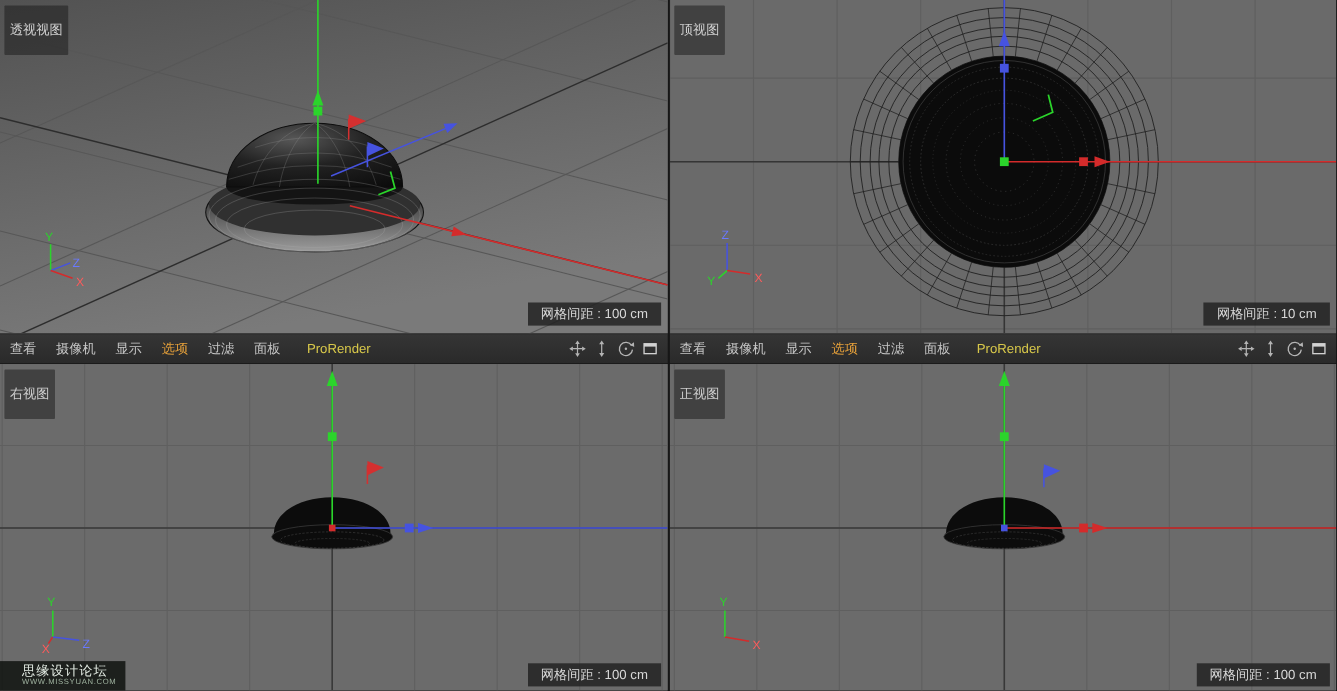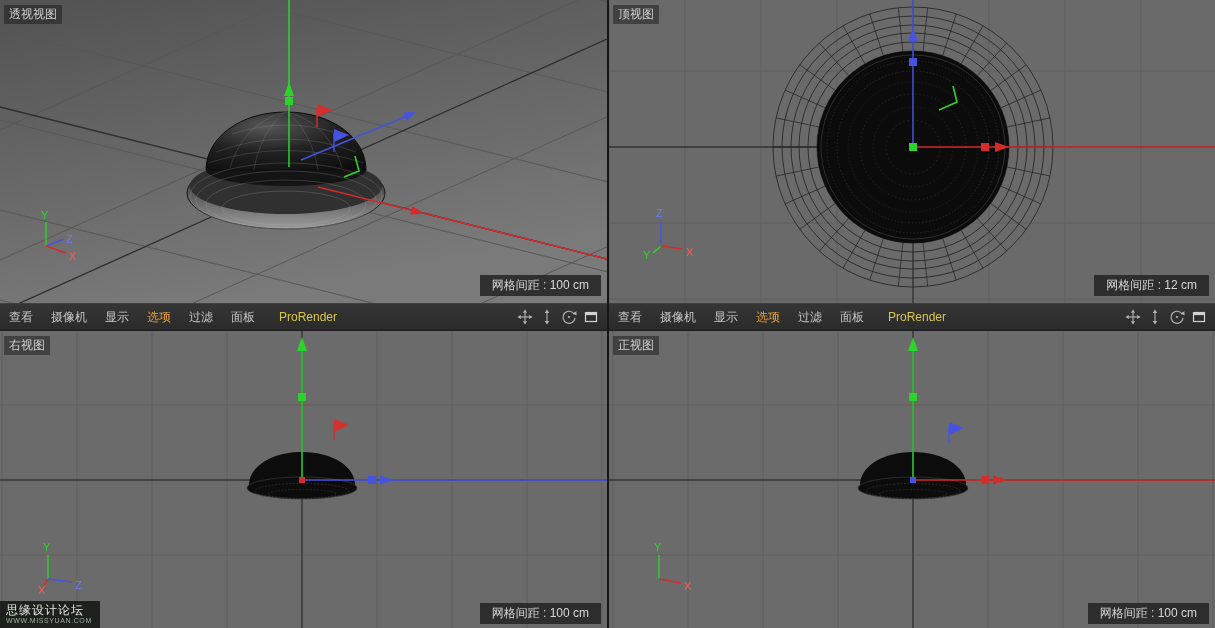--- a/index.html
+++ b/index.html
@@ -5,21 +5,21 @@
   *{margin:0;padding:0;box-sizing:border-box}
   body{background:#111;font-family:"Liberation Sans","DejaVu Sans",sans-serif}
   #app{position:relative;width:1215px;height:628px;background:#161616;overflow:hidden}
   .vp{position:absolute;overflow:hidden;background:#6b6b6b}
   #vp-persp{left:0;top:0;width:607px;height:303px}
   #vp-top{left:609px;top:0;width:606px;height:303px}
   #vp-right{left:0;top:331px;width:607px;height:297px}
   #vp-front{left:609px;top:331px;width:606px;height:297px}
   .vp svg{position:absolute;left:0;top:0;display:block}
   .vp-label{position:absolute;left:4px;top:5px;background:rgba(24,24,24,.5);color:#cfcfcf;
-    font-size:12px;line-height:15px;padding:2px 5px;border-radius:1px;white-space:nowrap}
+    font-size:12px;line-height:15px;padding:15px 5px;border-radius:1px;white-space:nowrap}
   .grid-badge{position:absolute;right:6px;background:rgba(32,32,32,.82);color:#d8d8d8;
     font-size:12px;padding:2px 12px;white-space:nowrap}
   #vp-persp .grid-badge,#vp-top .grid-badge{bottom:7px}
   #vp-right .grid-badge,#vp-front .grid-badge{bottom:4px}
   .menubar{position:absolute;top:303px;height:28px;background:linear-gradient(#353535,#2a2a2a);
     border-top:1px solid #404040;border-bottom:1px solid #1b1b1b;
     display:flex;align-items:center;color:#c6c6c6;font-size:12px}
   #menubar-left{left:0;width:607px}
   #menubar-right{left:609px;width:606px}
   .menu-item{padding:0 9px;line-height:26px;cursor:default;white-space:nowrap}
@@ -27,21 +27,21 @@
   .menu-item.pro{color:#d8c84a;margin-left:6px}
   .mb-spacer{flex:1}
   .mb-icons{display:flex;align-items:center;gap:4px;margin-right:7px}
   .mb-icon{width:18px;height:18px;display:flex;align-items:center;justify-content:center}
   .gridlines line{stroke:#5f5f5f;stroke-width:1}
   #grid-persp line{stroke:#575757;stroke-width:1}
   .rings circle{fill:none;stroke:#1f1f1f;stroke-width:.8}
   .spokes line{stroke:#1f1f1f;stroke-width:.7}
   .gizmo text{font-size:11px;font-family:"Liberation Sans","DejaVu Sans",sans-serif}
   .watermark{position:absolute;left:0;bottom:0;z-index:6;background:rgba(10,14,10,.8);
-    padding:2px 8px 3px 6px}
+    padding:2px 8px 3px 20px}
   .watermark .l1{font-size:12px;color:#e4ece4;letter-spacing:1px;line-height:14px}
   .watermark .l2{font-size:7px;color:#9fb29f;letter-spacing:.6px;line-height:8px}
 </style>
 </head>
 <body>
 
 <div id="app">
 
   <div class="vp" id="vp-persp">
     <svg width="607" height="303" viewBox="0 0 607 303">
@@ -225,21 +225,21 @@
       <g class="gizmo">
         <line x1="52" y1="246" x2="52" y2="221" stroke="#4653e0" stroke-width="1.4"></line>
         <text x="47" y="217" fill="#6a79ff">Z</text>
         <line x1="52" y1="246" x2="44" y2="253" stroke="#2bd42b" stroke-width="1.4"></line>
         <text x="34" y="259" fill="#2bd42b">Y</text>
         <line x1="52" y1="246" x2="73" y2="249" stroke="#d42b2b" stroke-width="1.4"></line>
         <text x="77" y="256" fill="#ff5b5b">X</text>
       </g>
     </svg>
     <div class="vp-label">顶视图</div>
-    <div class="grid-badge">网格间距 : 12 cm</div>
+    <div class="grid-badge">网格间距 : 10 cm</div>
   </div>
 
   <div class="menubar" id="menubar-left">
     <span class="menu-item">查看</span>
     <span class="menu-item">摄像机</span>
     <span class="menu-item">显示</span>
     <span class="menu-item opt">选项</span>
     <span class="menu-item">过滤</span>
     <span class="menu-item">面板</span>
     <span class="menu-item pro">ProRender</span>

